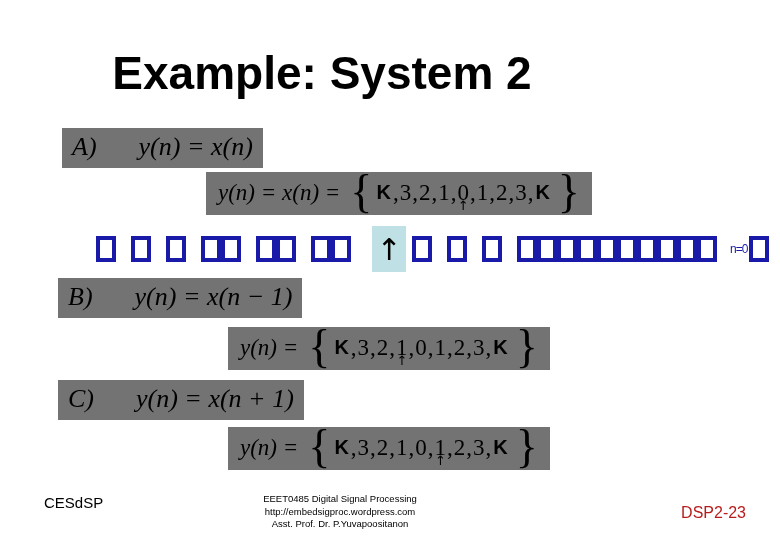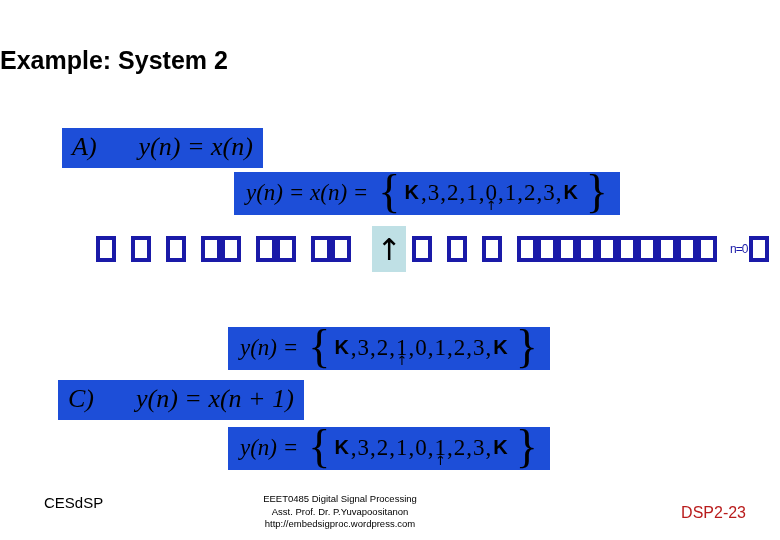--- a/index.html
+++ b/index.html
@@ -9,49 +9,50 @@
     font-family:"Liberation Sans", sans-serif;
     overflow:hidden;
     position:relative;
   }
   .slide{position:relative;width:780px;height:540px;}
 
   
   .title{
     position:absolute;
     left:0;top:46px;width:644px;
-    font-family:"Liberation Sans", sans-serif;
-    font-size:25px;
+    text-align:center;
+    font-family:"Liberation Sans", sans-serif;
+    font-size:46px;
     font-weight:bold;
     color:#000000;
     letter-spacing:0px;
   }
 
   
   .hl{
-    background:#1d4ed8;
+    background:#737373;
     display:inline-block;
     white-space:nowrap;
     font-family:"Liberation Serif", serif;
     color:#000000;
   }
   .eq-row{position:absolute;}
 
   .lbl{font-style:italic;font-size:26px;}
   .mth{font-style:italic;font-size:26px;}
 
   
   #rowA{left:62px;top:128px;}
   #rowB{left:58px;top:278px;}
   #rowC{left:58px;top:380px;}
   #rowA .hl,#rowB .hl,#rowC .hl{padding:4px 10px 6px 10px;}
   .gap{display:inline-block;width:34px;}
 
   
-  #seqA{left:204px;top:172px;padding-left:30px;}
+  #seqA{left:176px;top:172px;padding-left:30px;}
   #seqB{left:228px;top:327px;}
   #seqC{left:228px;top:427px;}
   .seqbox{padding:3px 12px 4px 12px;}
 
   .seq-inner{
     display:inline-flex;
     align-items:center;
     font-family:"Liberation Serif", serif;
     font-size:23px;
   }
@@ -232,20 +233,27 @@
         <span class="tbox"></span>
         <span class="tbox"></span>
     </span>
     <span class="neq">n=0</span>
     <span class="tgrp">
         <span class="tbox"></span>
       </span>
 
   </div>
 
+  <div class="eq-row" id="rowB">
+    <span class="hl">
+      <span class="lbl">B)</span>
+      <span class="gap"></span>
+      <span class="mth">y(n) = x(n − 1)</span>
+    </span>
+  </div>
 
   <div class="eq-row" id="seqB">
     <span class="hl seqbox">
       <span class="seq-inner">
         <span class="lead">y(n) =</span>
         <span class="brace braceL">{</span>
         <span class="kglyph">K</span>
         <span class="seq-items">
           <span class="comma">,</span>
           <span class="digit">3</span>
@@ -303,19 +311,19 @@
         <span class="kglyph">K</span>
         <span class="brace braceR">}</span>
       </span>
     </span>
   </div>
 
   <div class="foot-left">CESdSP</div>
 
   <div class="foot-center">
     <div>EEET0485 Digital Signal Processing</div>
+    <div>http://embedsigproc.wordpress.com</div>
     <div>Asst. Prof. Dr. P.Yuvapoositanon</div>
-    <div>http://embedsigproc.wordpress.com</div>
   </div>
 
   <div class="foot-right">DSP2-23</div>
 
 </div>
 
 </body></html>

